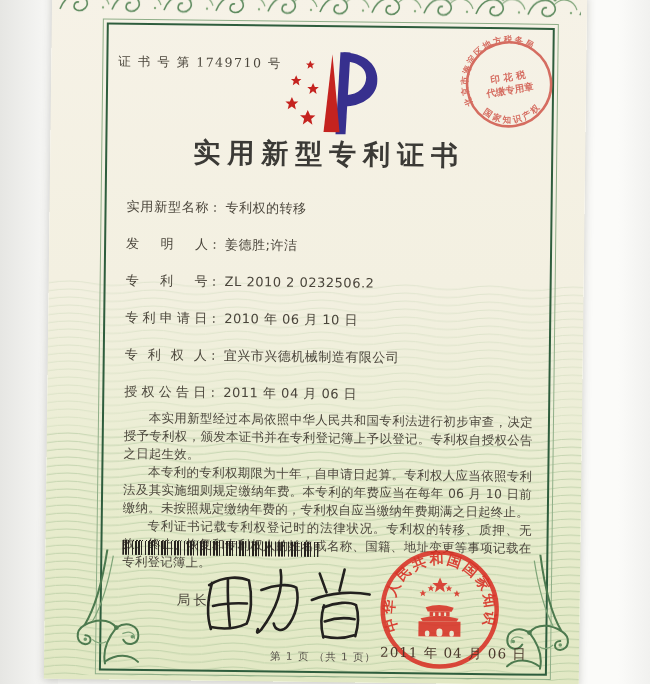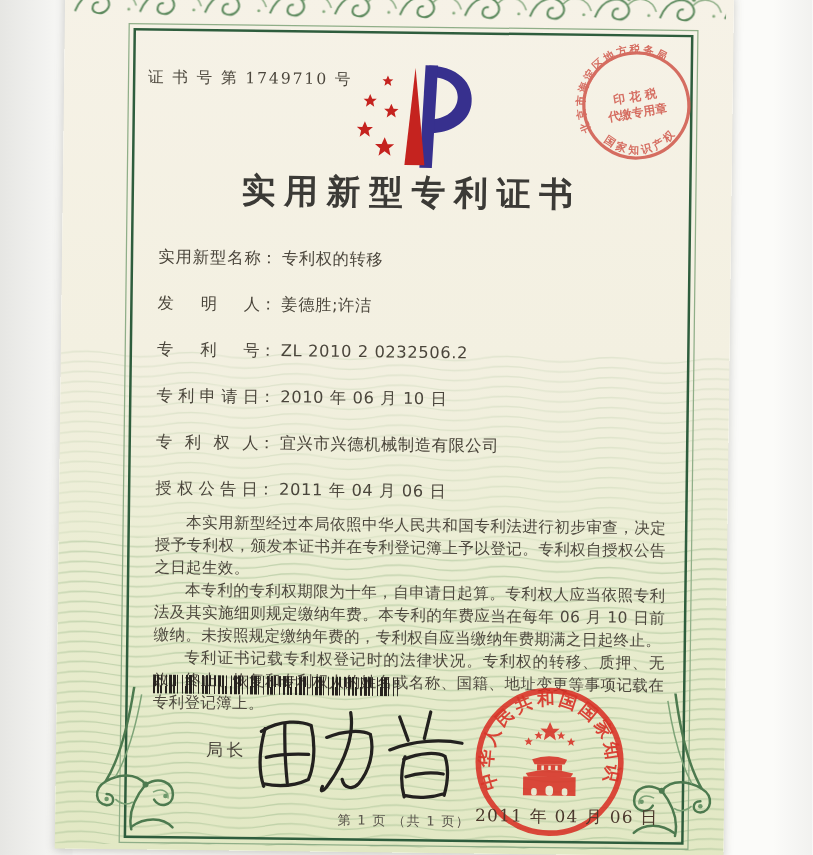--- a/index.html
+++ b/index.html
@@ -49,21 +49,21 @@
   .paras p { font-size:12.4px; line-height:18px; color:#4d483e; text-indent:2em;
     text-align:justify; letter-spacing:.3px; }
 
   .barcode { position:absolute; left:77px; top:550px; width:196px; height:15px;
     background:repeating-linear-gradient(90deg,
       #27231f 0 2px, transparent 2px 3px,
       #27231f 3px 5px, transparent 5px 6px,
       #27231f 6px 7px, transparent 7px 10px,
       #27231f 10px 11px, transparent 11px 13px); }
 
-  .signer { position:absolute; left:120px; top:601px; font-size:13.5px; color:#4a453b;
+  .signer { position:absolute; left:132px; top:601px; font-size:13.5px; color:#4a453b;
     letter-spacing:3px; }
   .signature { position:absolute; left:152px; top:568px; width:190px; height:82px; }
 
   .office-seal { position:absolute; left:328px; top:549px; width:134px; height:134px; opacity:.93; }
   .issue-date { position:absolute; left:336px; top:651px; font-size:13.5px; color:#4a382c;
     letter-spacing:1px; z-index:5; font-family:"DejaVu Serif", serif; }
 
   .page-footer { position:absolute; left:55px; top:658px; width:448px; text-align:center;
     font-size:10.5px; color:#57524a; letter-spacing:1px; }
 </style>

